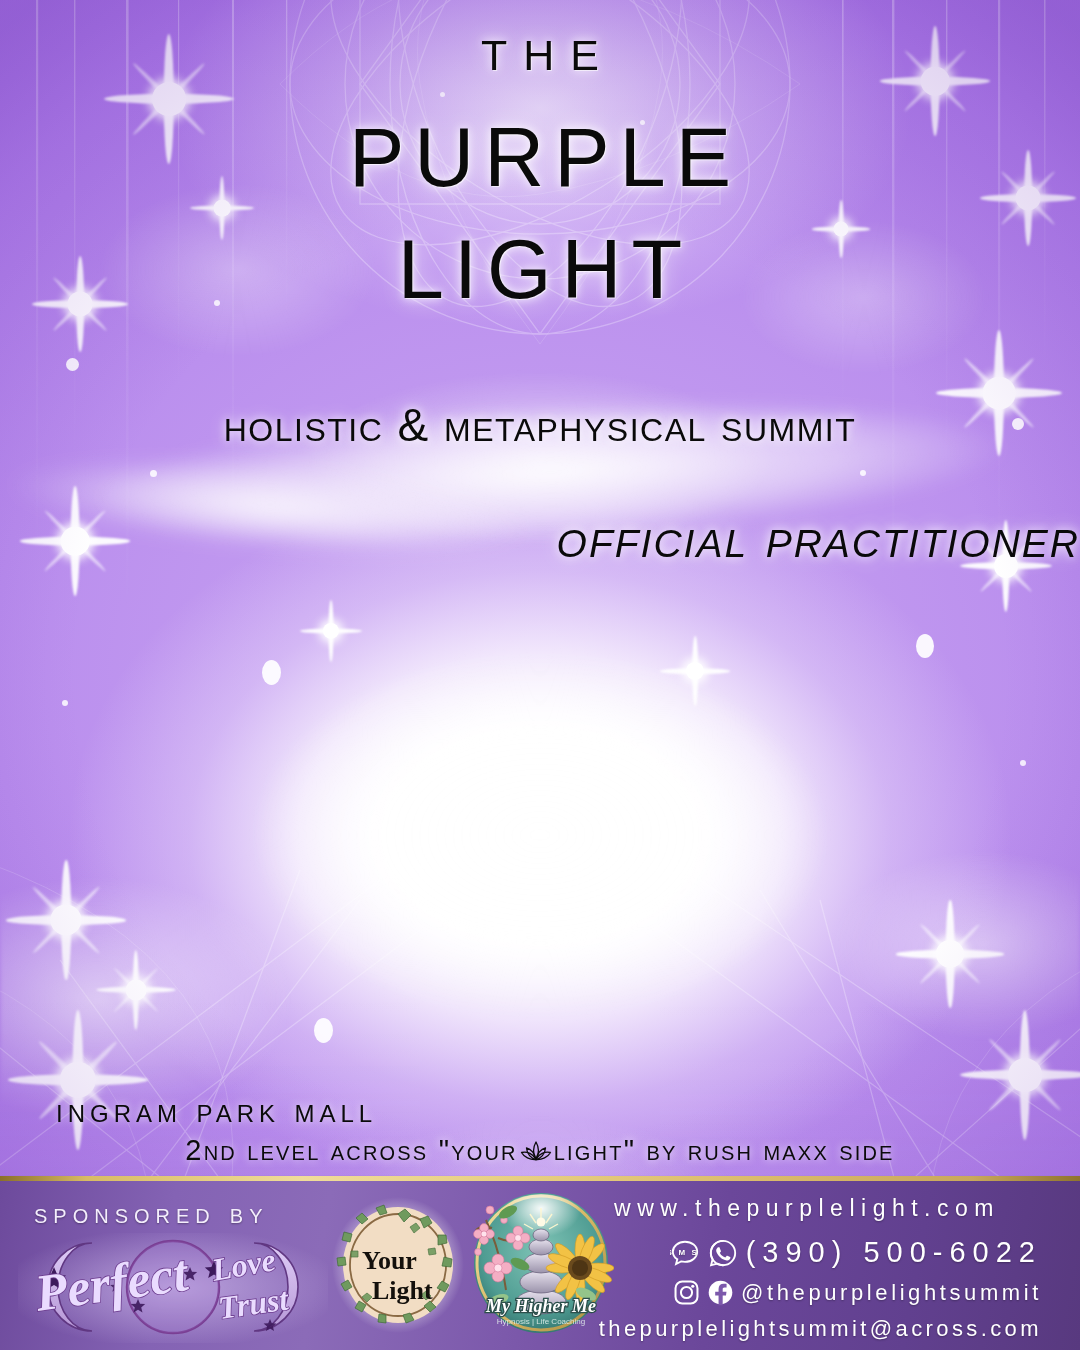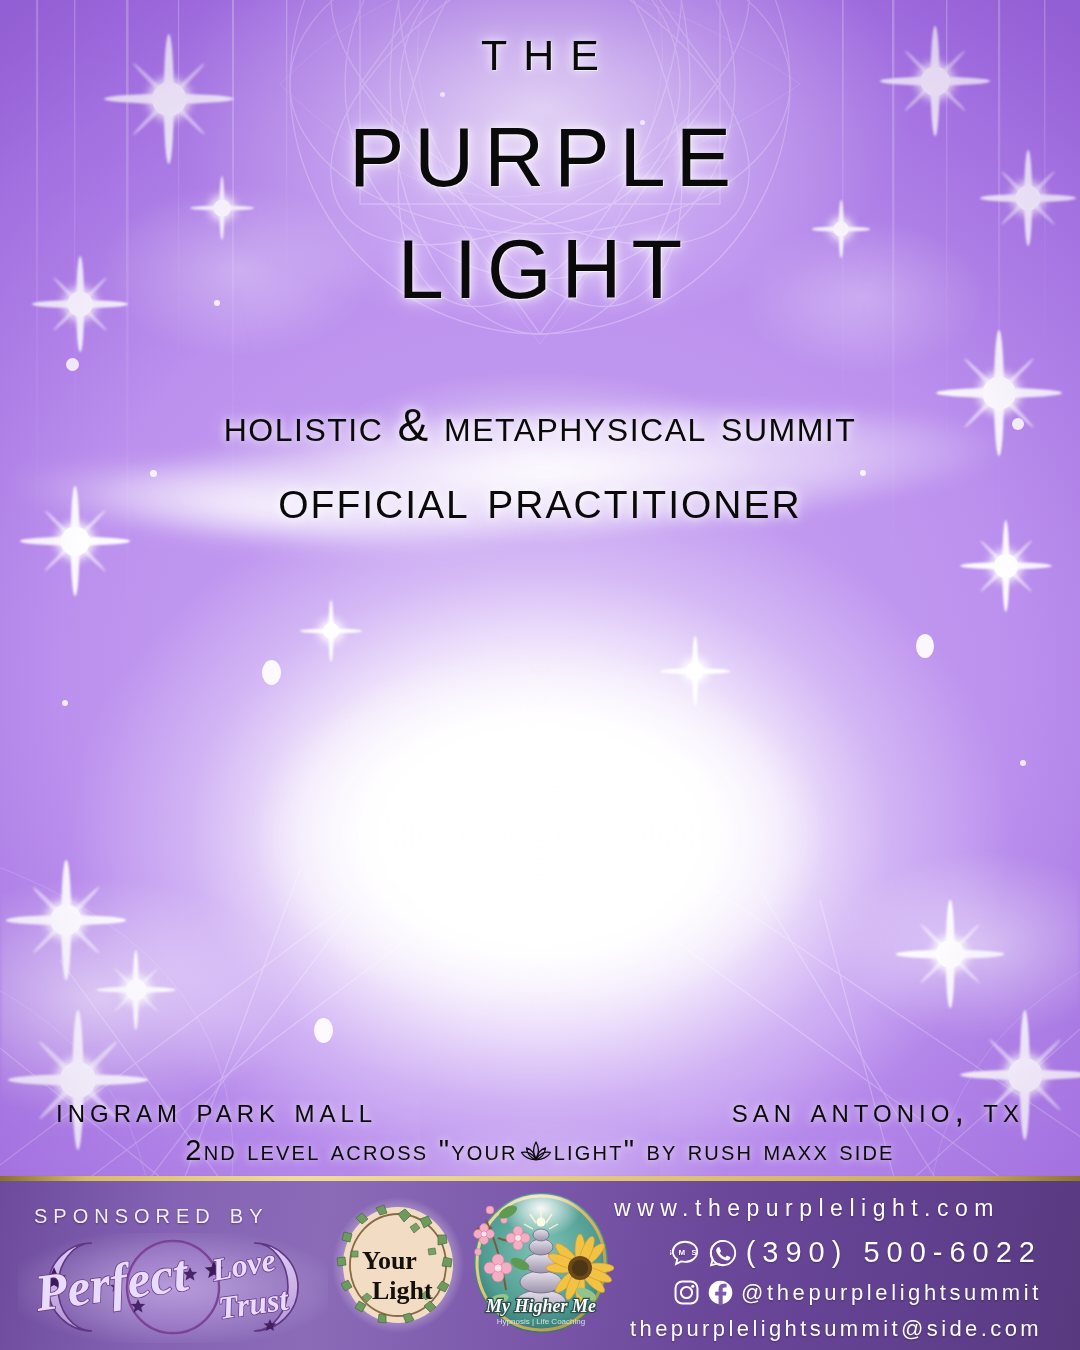--- a/index.html
+++ b/index.html
@@ -99,24 +99,25 @@
     text-shadow:0 0 9px rgba(255,255,255,.95), 0 0 18px rgba(255,255,255,.7);
     margin-top:46px;
   }
   .sub2{
     position:absolute; left:0; right:0; top:415px; text-align:center;
     font-size:42px; letter-spacing:2px; color:#0a0a0a;
     font-variant:small-caps; text-transform:lowercase; white-space:nowrap;
     text-shadow:0 0 9px rgba(255,255,255,.95), 0 0 18px rgba(255,255,255,.7);
   }
   .sub3{
-    position:absolute; left:0; right:0; top:466px; text-align:center;
+    position:absolute; left:0; right:0; top:505px; text-align:right;
     font-size:56px; letter-spacing:2px; color:#0a0a0a;
     font-variant:small-caps; text-transform:lowercase; white-space:nowrap;
     text-shadow:0 0 10px rgba(255,255,255,.95), 0 0 20px rgba(255,255,255,.72);
+    font-style:italic;
   }
 
   
   .photo-slot{
     position:absolute; left:170px; top:600px; width:740px; height:470px;
     border-radius:50%;
     background:radial-gradient(ellipse 50% 50% at 50% 50%, rgba(255,255,255,.98) 0%, rgba(255,255,255,.9) 45%, rgba(255,255,255,0) 78%);
     filter:blur(6px);
   }
 
@@ -394,21 +395,20 @@
       <div class="hl hl-the">The</div>
       <div class="hl hl-purple">Purple</div>
       <div class="hl hl-light">Light</div>
     </div>
 
     <div class="sub1">Holistic &amp; Metaphysical Summit</div>
     <div class="sub3">Official Practitioner</div>
 
     <div class="venue-row">
       <span>Ingram Park Mall</span>
-      <span>San Antonio, TX</span>
     </div>
 
     <div class="venue-sub">
       <span>2nd level across "Your </span>
       <svg class="lotus" width="32" height="24" viewBox="0 0 64 44">
         <g fill="none" stroke="#0b0b0b" stroke-width="2.6" stroke-linejoin="round">
           <path d="M32 4 C26 14 25 28 32 39 C39 28 38 14 32 4 Z"></path>
           <path d="M32 39 C22 37 14 28 13 16 C22 18 30 27 32 39 Z"></path>
           <path d="M32 39 C42 37 50 28 51 16 C42 18 34 27 32 39 Z"></path>
           <path d="M32 39 C20 40 8 34 3 25 C14 22 27 28 32 39 Z"></path>
@@ -629,18 +629,18 @@
             <circle cx="16" cy="16" r="6.6" fill="none" stroke="#ffffff" stroke-width="2.4"></circle>
             <circle cx="23.4" cy="8.6" r="1.9" fill="#ffffff"></circle>
           </svg>
           <svg class="ic" width="27" height="27" viewBox="0 0 32 32">
             <circle cx="16" cy="16" r="14" fill="#ffffff"></circle>
             <path d="M18.6 31V19.6h3.9l.6-4.5h-4.5v-2.9c0-1.3.4-2.2 2.2-2.2h2.4V5.9c-.4-.06-1.9-.18-3.6-.18-3.5 0-5.9 2.2-5.9 6.1v3.3H9.7v4.5h4V31z" fill="#7c59ab"></path>
           </svg>
           <span>@thepurplelightsummit</span>
         </div>
 
-        <div class="c-email">thepurplelightsummit@side.com</div>
+        <div class="c-email">thepurplelightsummit@across.com</div>
       </div>
     </div>
 
   </div>
 </div>
 
 </body></html>

